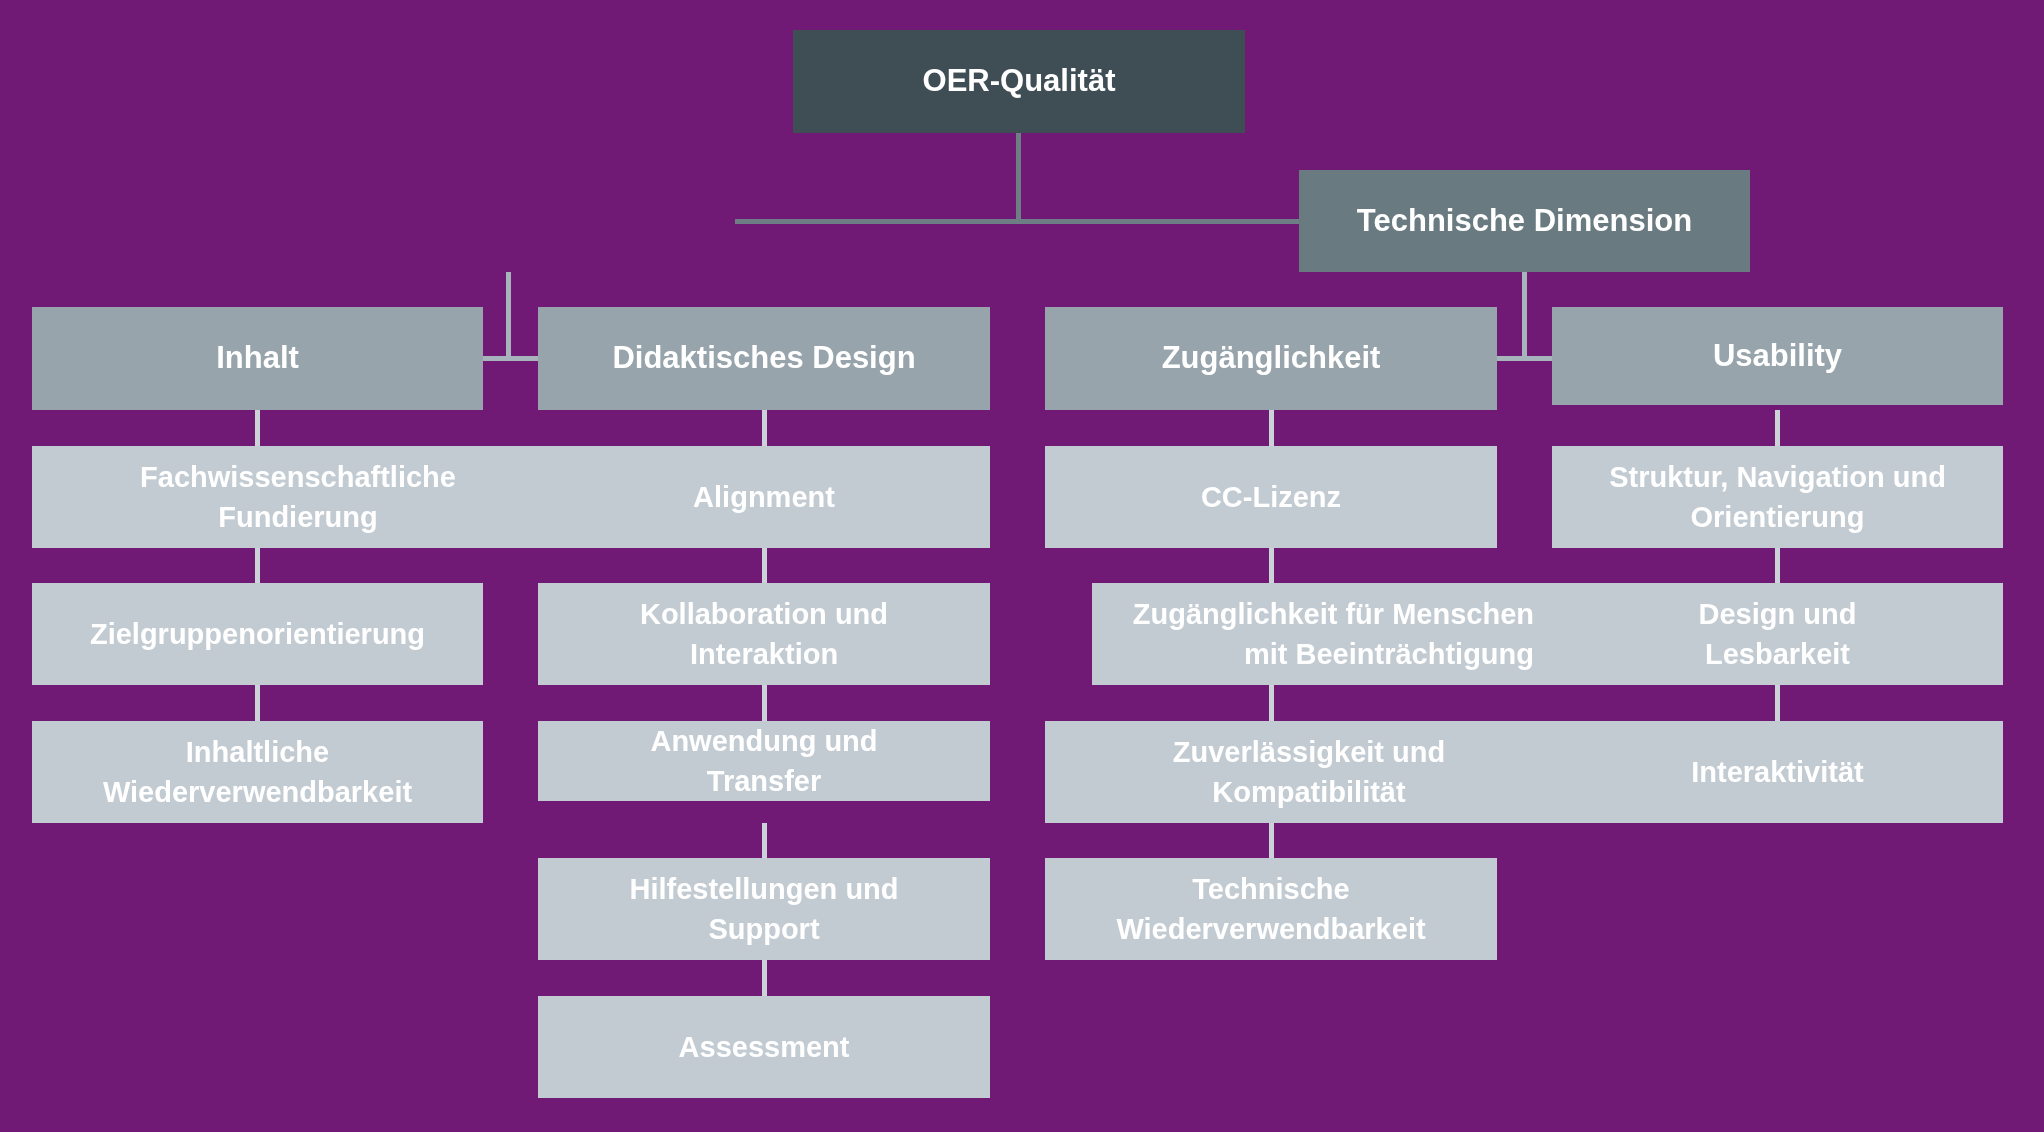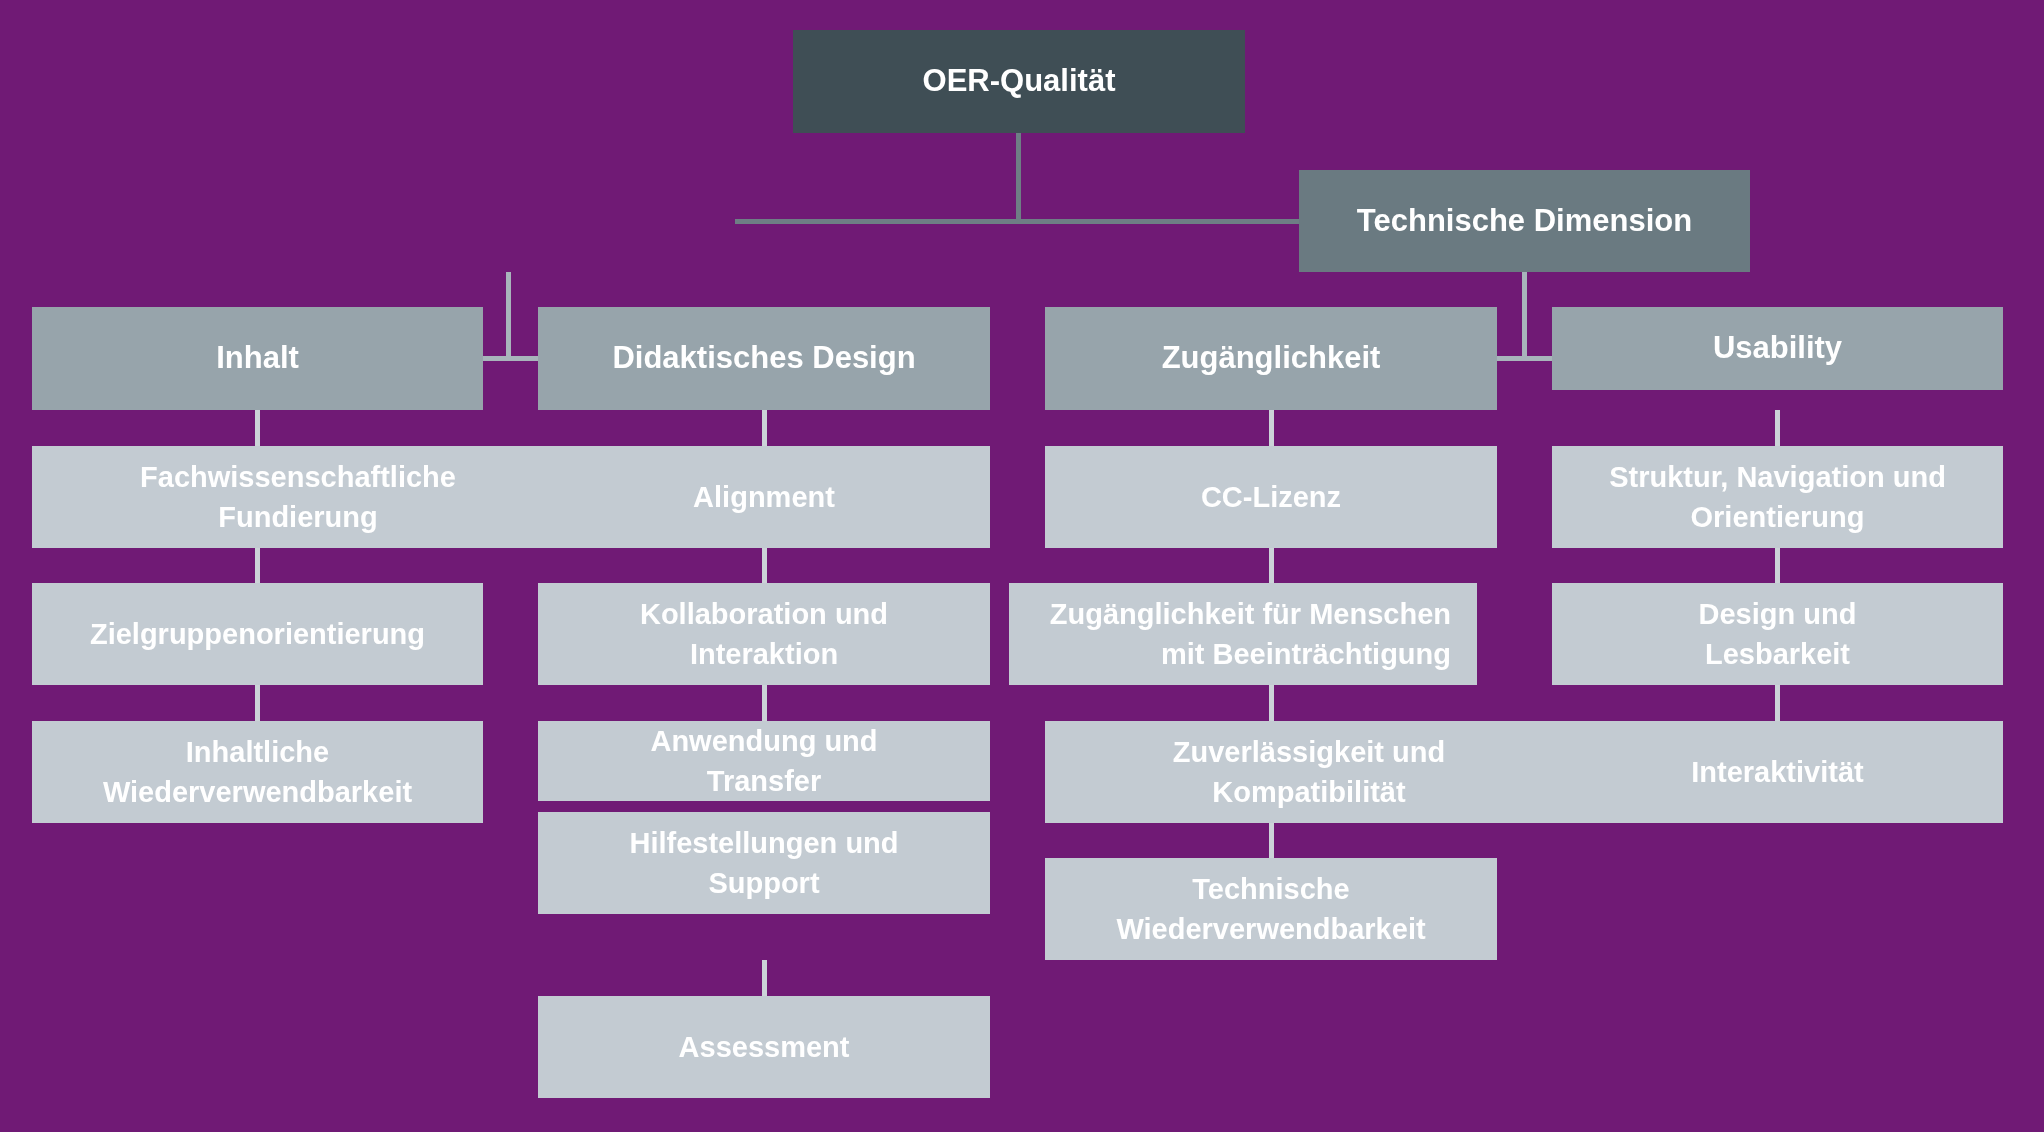--- a/index.html
+++ b/index.html
@@ -66,39 +66,39 @@
   <div class="line line-light" style="left:1775px;top:548px;width:5px;height:35px;"></div>
   <div class="line line-light" style="left:1775px;top:685px;width:5px;height:36px;"></div>
 
   <div class="node lvl-root" style="left:793px;top:30px;width:452px;height:103px;">OER-Qualität</div>
 
   <div class="node lvl-dim" style="left:1299px;top:170px;width:451px;height:102px;">Technische Dimension</div>
 
   <div class="node lvl-cat" style="left:32px;top:307px;width:451px;height:103px;">Inhalt</div>
   <div class="node lvl-cat" style="left:538px;top:307px;width:452px;height:103px;">Didaktisches Design</div>
   <div class="node lvl-cat" style="left:1045px;top:307px;width:452px;height:103px;">Zugänglichkeit</div>
-  <div class="node lvl-cat" style="left:1552px;top:307px;width:451px;height:83px;">Usability</div>
+  <div class="node lvl-cat" style="left:1552px;top:307px;width:451px;height:98px;">Usability</div>
 
   <div class="node lvl-item" style="left:32px;top:446px;width:532px;height:102px;">Fachwissenschaftliche
 Fundierung</div>
   <div class="node lvl-item" style="left:32px;top:583px;width:451px;height:102px;">Zielgruppenorientierung</div>
   <div class="node lvl-item" style="left:32px;top:721px;width:451px;height:102px;">Inhaltliche
 Wiederverwendbarkeit</div>
 
   <div class="node lvl-item" style="left:538px;top:446px;width:452px;height:102px;">Alignment</div>
   <div class="node lvl-item" style="left:538px;top:583px;width:452px;height:102px;">Kollaboration und
 Interaktion</div>
   <div class="node lvl-item" style="left:538px;top:721px;width:452px;height:80px;">Anwendung und
 Transfer</div>
-  <div class="node lvl-item" style="left:538px;top:812px;width:452px;height:102px;">Hilfestellungen und
+  <div class="node lvl-item" style="left:538px;top:858px;width:452px;height:102px;">Hilfestellungen und
 Support</div>
   <div class="node lvl-item" style="left:538px;top:996px;width:452px;height:102px;">Assessment</div>
 
   <div class="node lvl-item" style="left:1045px;top:446px;width:452px;height:102px;">CC-Lizenz</div>
-  <div class="node lvl-item align-right" style="left:1009px;top:583px;width:468px;height:102px;">Zugänglichkeit für Menschen
+  <div class="node lvl-item align-right" style="left:1092px;top:583px;width:468px;height:102px;">Zugänglichkeit für Menschen
 mit Beeinträchtigung</div>
   <div class="node lvl-item" style="left:1045px;top:721px;width:528px;height:102px;">Zuverlässigkeit und
 Kompatibilität</div>
   <div class="node lvl-item" style="left:1045px;top:858px;width:452px;height:102px;">Technische
 Wiederverwendbarkeit</div>
 
   <div class="node lvl-item" style="left:1552px;top:446px;width:451px;height:102px;">Struktur, Navigation und
 Orientierung</div>
   <div class="node lvl-item" style="left:1552px;top:583px;width:451px;height:102px;">Design und
 Lesbarkeit</div>

